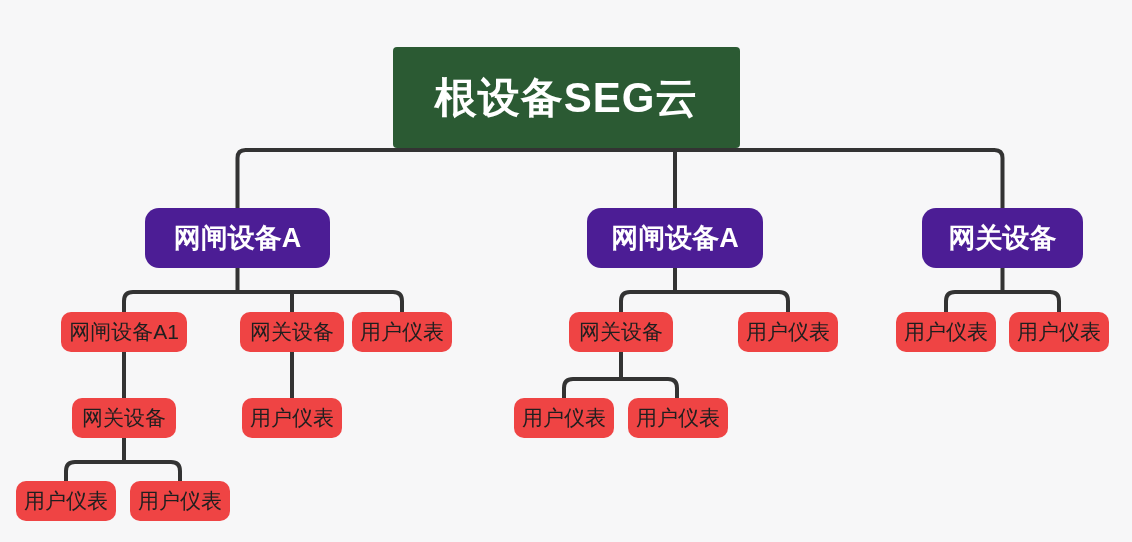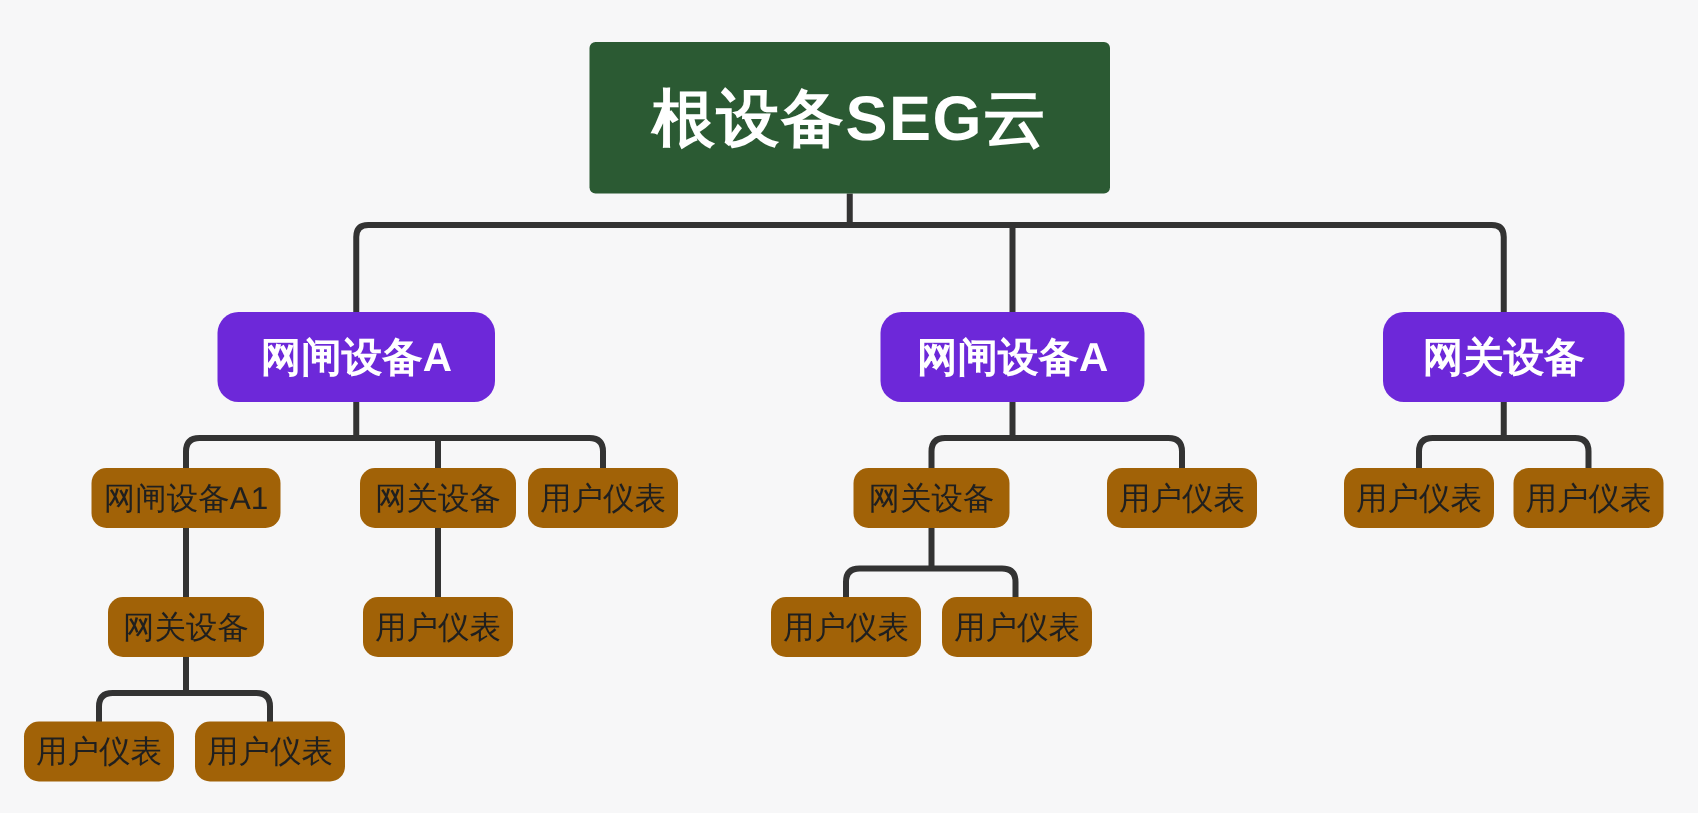--- a/index.html
+++ b/index.html
@@ -34,30 +34,31 @@
     white-space: nowrap;
     cursor: default;
   }
   .node.root {
     background: #2b5a33;
     color: #ffffff;
     font-weight: bold;
     font-size: 42px;
     border-radius: 4px;
     letter-spacing: 1px;
+    margin-top: 19px;
   }
   .node.branch {
-    background: #6d28d9;
+    background: #4c1d95;
     color: #ffffff;
     font-weight: bold;
     font-size: 27px;
     border-radius: 14px;
   }
   .node.leaf {
-    background: #a16207;
+    background: #ef4444;
     color: #1f1f1f;
     font-weight: 400;
     font-size: 21px;
     border-radius: 10px;
   }
 </style>
 </head>
 <body>
 
 <div id="canvas">

